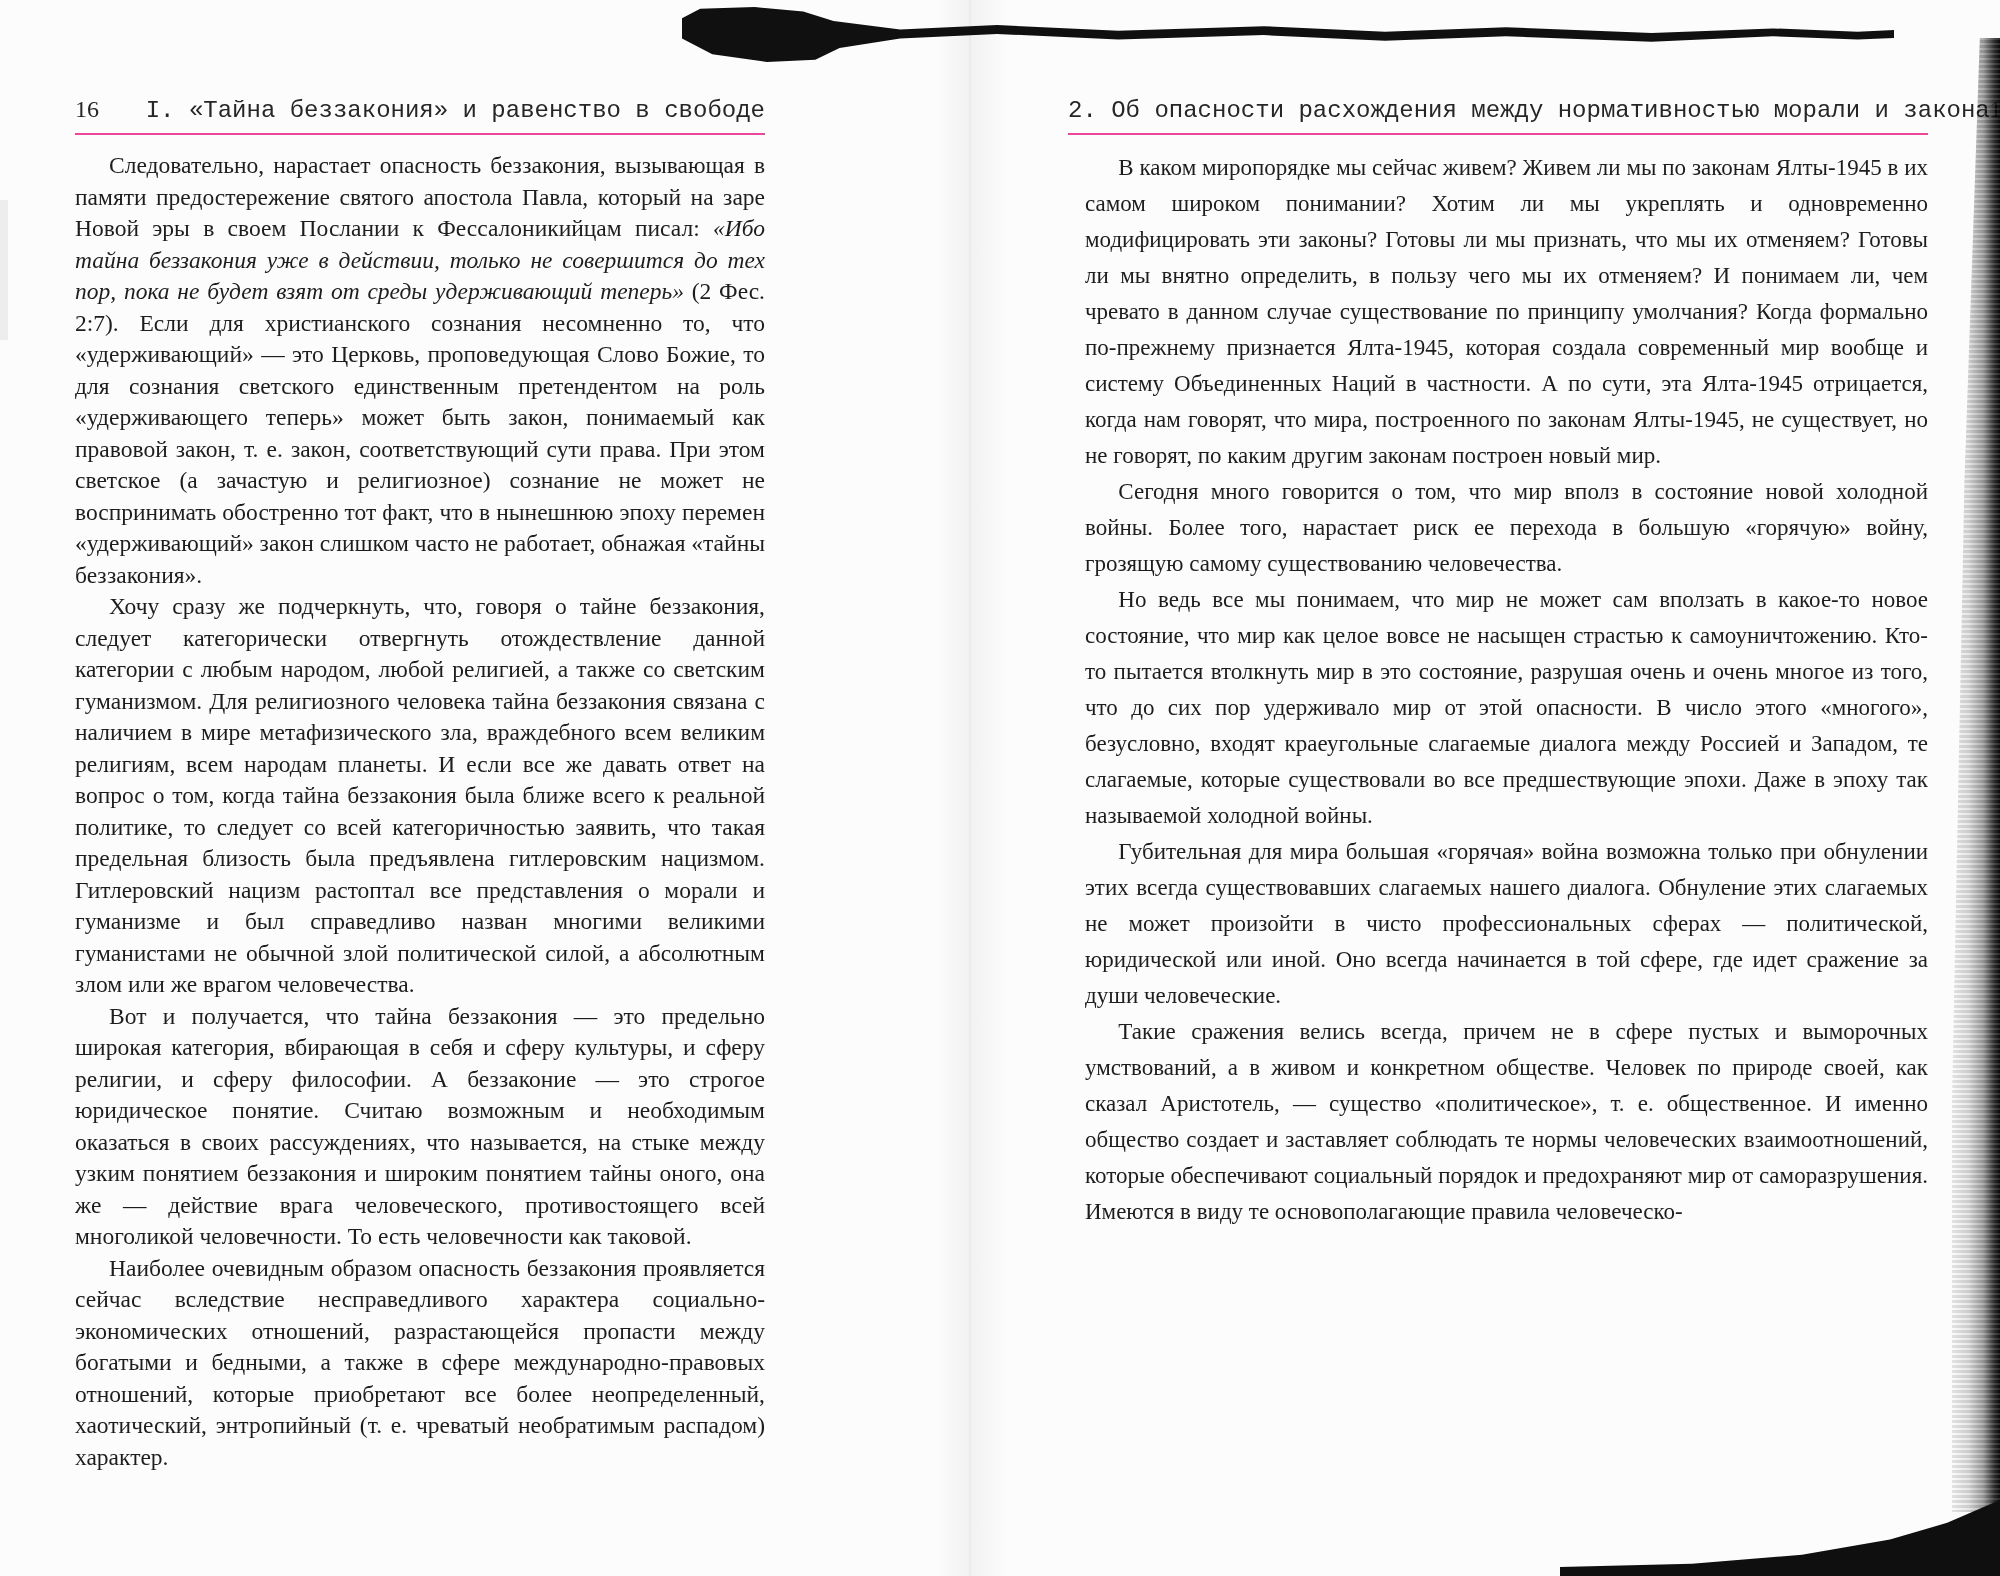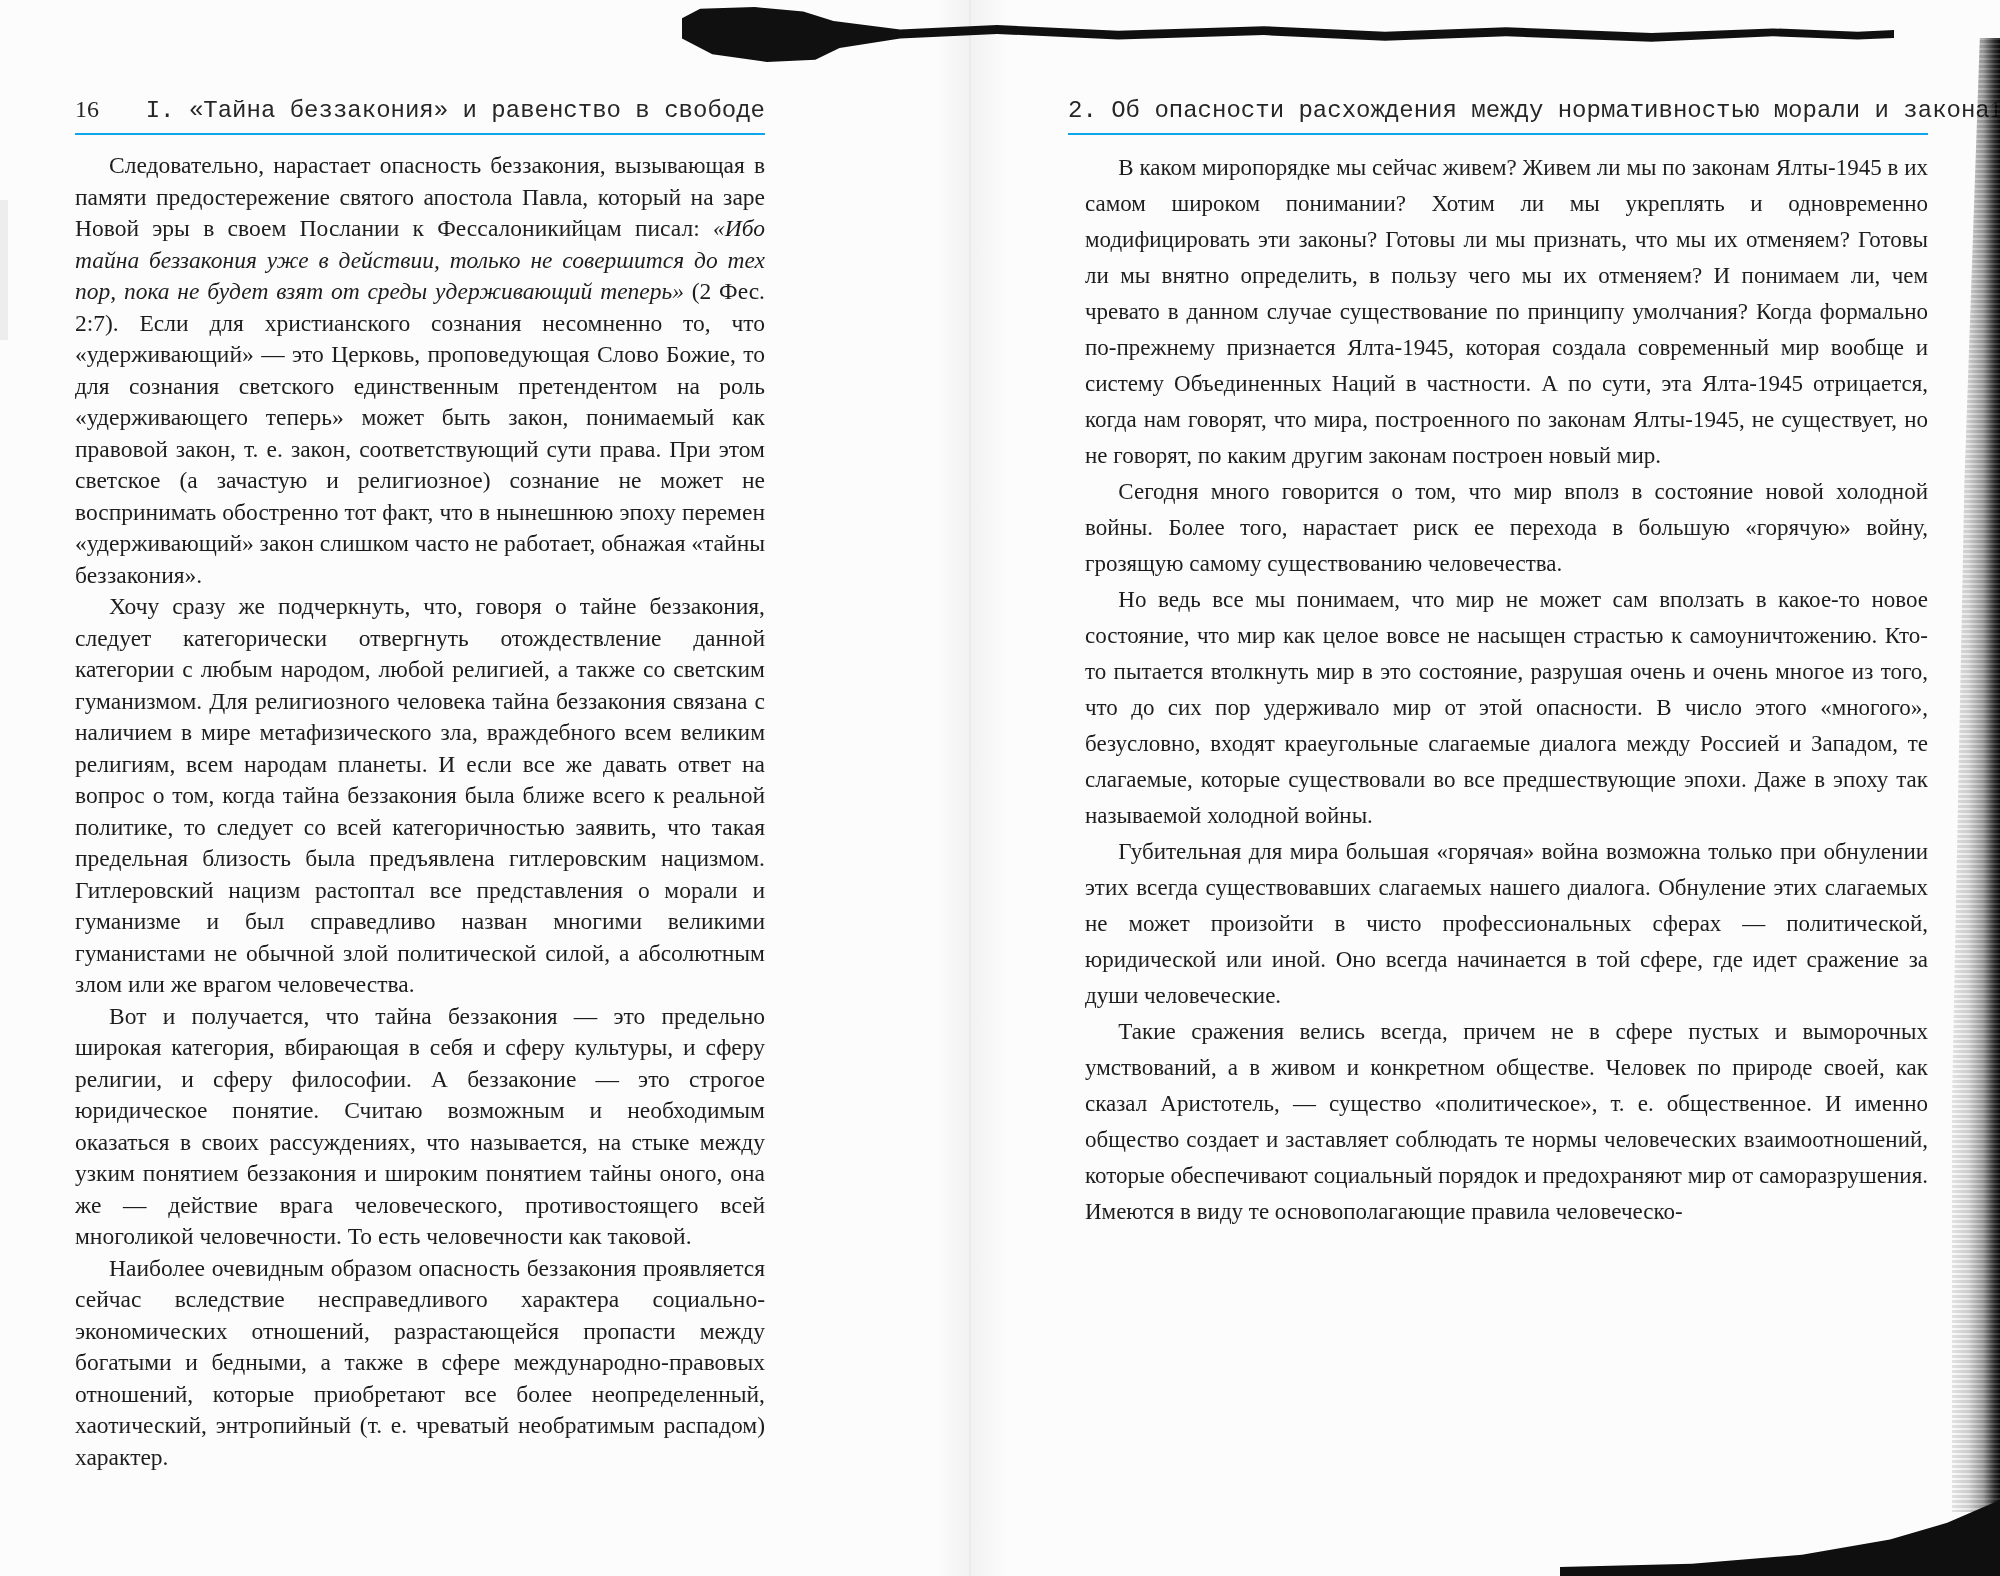--- a/index.html
+++ b/index.html
@@ -23,21 +23,21 @@
   }
 
   
   .page { position: absolute; top: 0; }
   .page-left  { left: 75px;  width: 690px; }
   .page-right { left: 1068px; width: 860px; }
 
   .page-header {
     margin-top: 96px;
     display: flex; justify-content: space-between; align-items: baseline;
-    border-bottom: 2px solid #0ea5e9;
+    border-bottom: 2px solid #ec4899;
     padding-bottom: 9px;
     font-size: 24px; color: #262626;
     white-space: nowrap;
   }
   .page-header .pnum { flex: 0 0 auto; }
   .page-header .ptitle { flex: 0 1 auto; font-family: Liberation Mono, monospace; }
 
   .page-body {
     margin-top: 15px;
     text-align: justify;

